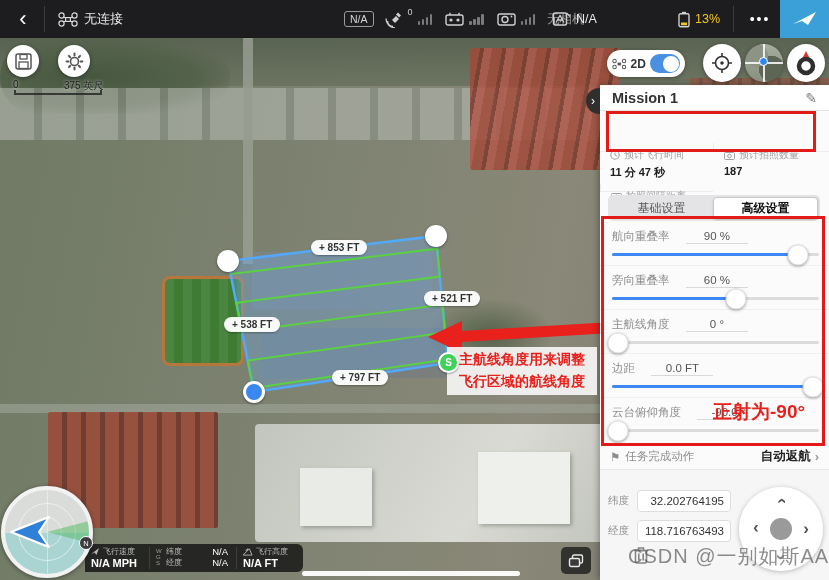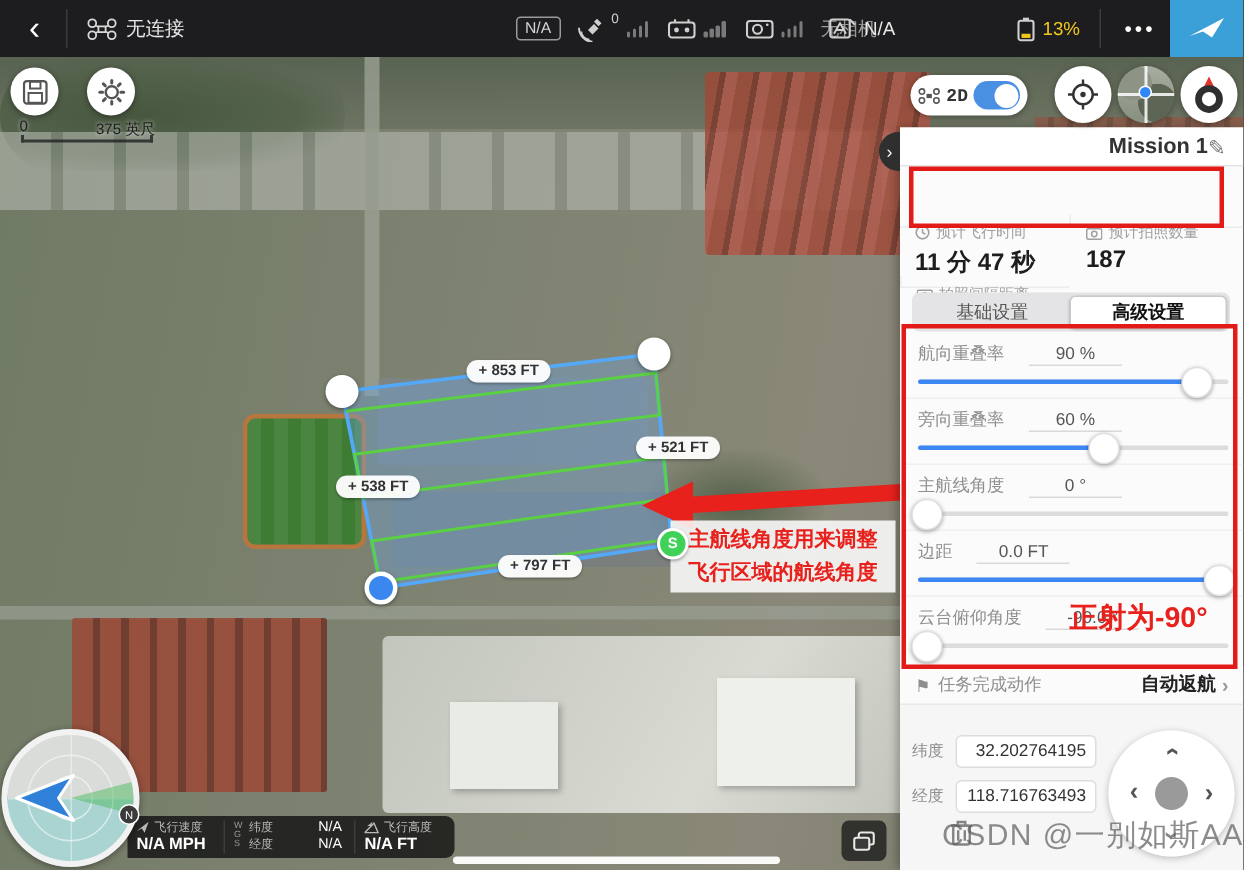--- a/index.html
+++ b/index.html
@@ -76,21 +76,21 @@
   .batt-pct { color:#f2c71d; font-size:12.5px; }
   .more-dots { left:742px; width:36px; justify-content:center; font-size:14px; letter-spacing:2px; color:#fff; cursor:pointer; }
   .takeoff-btn { position:absolute; right:0; top:0; width:49px; height:38px; background:#3b9fd8;
     display:flex; align-items:center; justify-content:center; cursor:pointer; }
   .bars { display:flex; align-items:flex-end; gap:1.5px; height:11px; }
   .bars i { width:2.5px; background:#7a7a7a; border-radius:1px; }
   .bars i:nth-child(1){height:4px;} .bars i:nth-child(2){height:6px;}
   .bars i:nth-child(3){height:8px;} .bars i:nth-child(4){height:11px;}
 
   
-  .ctl { position:absolute; background:#fff; box-shadow:0 1px 4px rgba(0,0,0,.35); z-index:30;font-family:Liberation Mono, monospace; }
+  .ctl { position:absolute; background:#fff; box-shadow:0 1px 4px rgba(0,0,0,.35); z-index:30; }
   .pill-2d { left:607px; top:50px; width:78px; height:27px; border-radius:14px;
     display:flex; align-items:center; gap:4px; padding:0 5px; cursor:pointer; }
   .pill-2d .lbl { font-size:12px; color:#333; font-weight:bold; }
   .toggle { width:33px; height:19px; background:#4a90e2; border-radius:10px; position:relative; }
   .toggle .tknob { position:absolute; right:1.5px; top:1.5px; width:16px; height:16px; background:#fff; border-radius:50%; }
   .round-btn { border-radius:50%; width:38px; height:38px; display:flex; align-items:center; justify-content:center; cursor:pointer; }
   .locate-btn { left:703px; top:44px; }
   .minimap-btn { left:745px; top:44px; overflow:hidden;
     background:
       radial-gradient(circle at 30% 30%, #8d9486 0 30%, transparent 31%),
@@ -109,28 +109,28 @@
     display:flex; align-items:center; justify-content:center; box-shadow:0 1px 4px rgba(0,0,0,.4); cursor:pointer; }
 
   
   .panel { position:absolute; left:600px; top:85px; width:229px; height:495px; background:#fbfbfb;
     z-index:20; box-shadow:-2px 0 6px rgba(0,0,0,.3); }
   .collapse-handle { position:absolute; left:-14px; top:3px; width:14px; height:26px; background:#2f2f2f;
     border-radius:13px 0 0 13px; color:#fff; font-size:12px; display:flex; align-items:center;
     justify-content:center; cursor:pointer; }
   .p-header { position:absolute; left:0; top:0; width:100%; height:26px; background:#fff;
     border-bottom:1px solid #e3e3e3; display:flex; align-items:center; padding:0 12px; }
-  .p-title { font-size:14.5px; font-weight:bold; color:#333; flex:1;text-align:right; }
+  .p-title { font-size:14.5px; font-weight:bold; color:#333; flex:1; }
   .edit-ic { color:#777; font-size:14px; cursor:pointer; }
   .stats { position:absolute; left:0; top:26px; width:100%; height:81px; display:grid;
     grid-template-columns:113px 1fr; grid-template-rows:41px 40px; }
   .stat-cell { padding:5px 0 0 10px; border-bottom:1px solid #ececec;margin-top:32px; }
   .stat-cell.rcol { border-left:1px solid #ececec; }
   .stat-label { display:flex; align-items:center; gap:4px; font-size:10px; color:#a0a0a0; }
-  .stat-value { font-size:16px; font-weight:bold; color:#1d1d1d; margin-top:3px; white-space:nowrap; }
+  .stat-value { font-size:11px; font-weight:bold; color:#1d1d1d; margin-top:3px; white-space:nowrap; }
   .tabs { position:absolute; left:8px; top:110px; width:212px; height:26px; background:#e4e4e6;
     border-radius:5px; display:flex; padding:2px; }
   .tab { flex:1; display:flex; align-items:center; justify-content:center; font-size:12px;
     color:#555; cursor:pointer; border-radius:4px; }
   .tab.selected { background:#fff; border:1px solid #c9c9c9; color:#111; font-weight:bold;
     box-shadow:0 1px 2px rgba(0,0,0,.2); }
   .sliders { position:absolute; left:0; top:137px; width:100%; }
   .slider-row { height:44px; padding:4px 0 0 12px; border-bottom:1px solid #f0f0f0; position:relative; }
   .s-label { font-size:11.5px; color:#8e8e8e; }
   .s-value { display:inline-block; min-width:62px; margin-left:12px; text-align:center;

